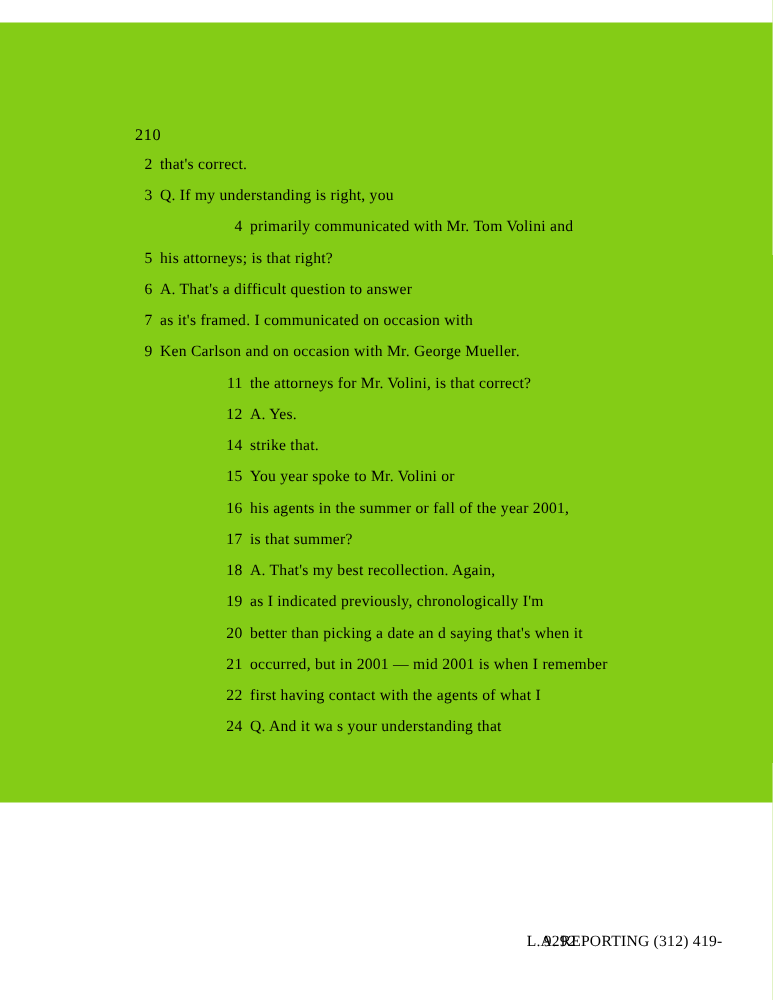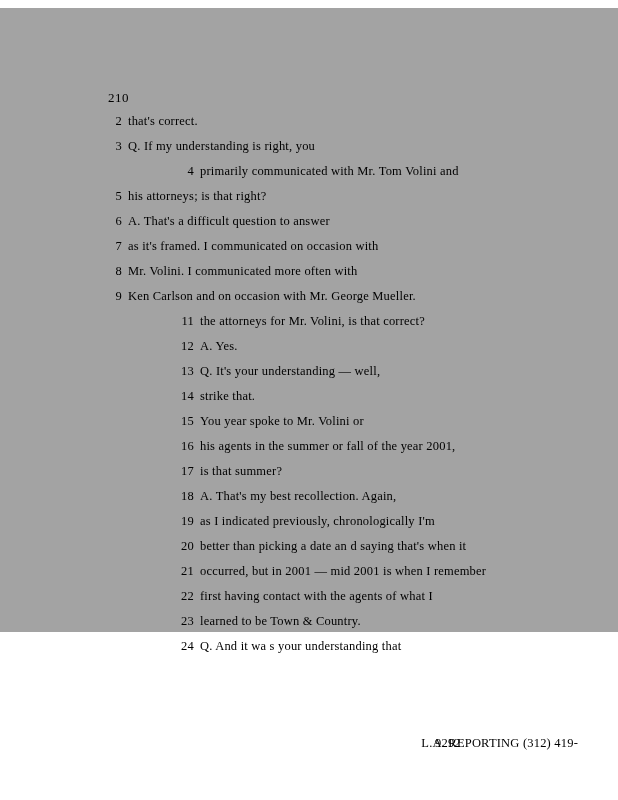--- a/index.html
+++ b/index.html
@@ -10,24 +10,24 @@
   body {
     width: 618px;
     height: 800px;
     position: relative;
     font-family: "Liberation Serif", serif;
     color: #000000;
     overflow: hidden;
   }
   .page {
     position: absolute;
-    top: 8px; left: 0;
+    top: 18px; left: 0;
     width: 618px;
     height: 624px;
-    background: #a3a3a3;
+    background: #84cc16;
   }
   .page-number {
     position: absolute;
     left: 108px;
     top: 82px;
     font-size: 13px;
     letter-spacing: 0.5px;
   }
   .transcript {
     position: absolute;
@@ -77,35 +77,32 @@
 
   <div class="page-number">210</div>
 
   <div class="transcript">
       <div class="line"><span class="num" style="width: 14px; margin-left: 0px;">2</span><span class="txt" style="margin-left: 6px;">that's correct.</span></div>
       <div class="line"><span class="num" style="width: 14px; margin-left: 0px;">3</span><span class="txt" style="margin-left: 6px;">Q.  If my understanding is right, you</span></div>
       <div class="line"><span class="num" style="width: 24px; margin-left: 62px;">4</span><span class="txt" style="margin-left: 6px;">primarily communicated with Mr. Tom Volini and</span></div>
       <div class="line"><span class="num" style="width: 14px; margin-left: 0px;">5</span><span class="txt" style="margin-left: 6px;">his attorneys; is that right?</span></div>
       <div class="line"><span class="num" style="width: 14px; margin-left: 0px;">6</span><span class="txt" style="margin-left: 6px;">A.  That's a difficult question to answer</span></div>
       <div class="line"><span class="num" style="width: 14px; margin-left: 0px;">7</span><span class="txt" style="margin-left: 6px;">as it's framed.  I communicated on occasion with</span></div>
-      <div class="line"><span class="num" style="width: 14px; margin-left: 0px;">8</span><span class="txt" style="margin-left: 6px;">Mr. Volini.  I communicated more often with</span></div>
       <div class="line"><span class="num" style="width: 14px; margin-left: 0px;">9</span><span class="txt" style="margin-left: 6px;">Ken Carlson and on occasion with Mr. George Mueller.</span></div>
       <div class="line"><span class="num" style="width: 24px; margin-left: 62px;">11</span><span class="txt" style="margin-left: 6px; text-align: right;">the attorneys for Mr. Volini, is that correct?</span></div>
       <div class="line"><span class="num" style="width: 24px; margin-left: 62px;">12</span><span class="txt" style="margin-left: 6px;">A.  Yes.</span></div>
-      <div class="line"><span class="num" style="width: 24px; margin-left: 62px;">13</span><span class="txt" style="margin-left: 6px;">Q.  It's your understanding  —            well,</span></div>
       <div class="line"><span class="num" style="width: 24px; margin-left: 62px;">14</span><span class="txt" style="margin-left: 6px;">strike that.</span></div>
       <div class="line"><span class="num" style="width: 24px; margin-left: 62px;">15</span><span class="txt" style="margin-left: 6px;">   You year spoke to Mr. Volini or</span></div>
       <div class="line"><span class="num" style="width: 24px; margin-left: 62px;">16</span><span class="txt" style="margin-left: 6px;">his agents in the summer or fall of the year 2001,</span></div>
       <div class="line"><span class="num" style="width: 24px; margin-left: 62px;">17</span><span class="txt" style="margin-left: 6px;">is that summer?</span></div>
       <div class="line"><span class="num" style="width: 24px; margin-left: 62px;">18</span><span class="txt" style="margin-left: 6px;">A.  That's my best recollection.  Again,</span></div>
       <div class="line"><span class="num" style="width: 24px; margin-left: 62px;">19</span><span class="txt" style="margin-left: 6px;">as I indicated previously, chronologically I'm</span></div>
       <div class="line"><span class="num" style="width: 24px; margin-left: 62px;">20</span><span class="txt" style="margin-left: 6px;">better than picking a date an d saying that's when it</span></div>
       <div class="line"><span class="num" style="width: 24px; margin-left: 62px;">21</span><span class="txt" style="margin-left: 6px;">occurred, but in 2001 —  mid 2001 is when I remember</span></div>
       <div class="line"><span class="num" style="width: 24px; margin-left: 62px;">22</span><span class="txt" style="margin-left: 6px;">first having contact with the agents of what I</span></div>
-      <div class="line"><span class="num" style="width: 24px; margin-left: 62px;">23</span><span class="txt" style="margin-left: 6px;">learned to be Town &amp; Country.</span></div>
       <div class="line"><span class="num" style="width: 24px; margin-left: 62px;">24</span><span class="txt" style="margin-left: 6px;">Q.  And it wa             s your understanding that</span></div>
     </div>
 
   <div class="footer">
     <span class="fl">L.A. REPORTING  (312) 419-</span>
     <span class="fr">9292</span>
   </div>
 
 </div>
 

